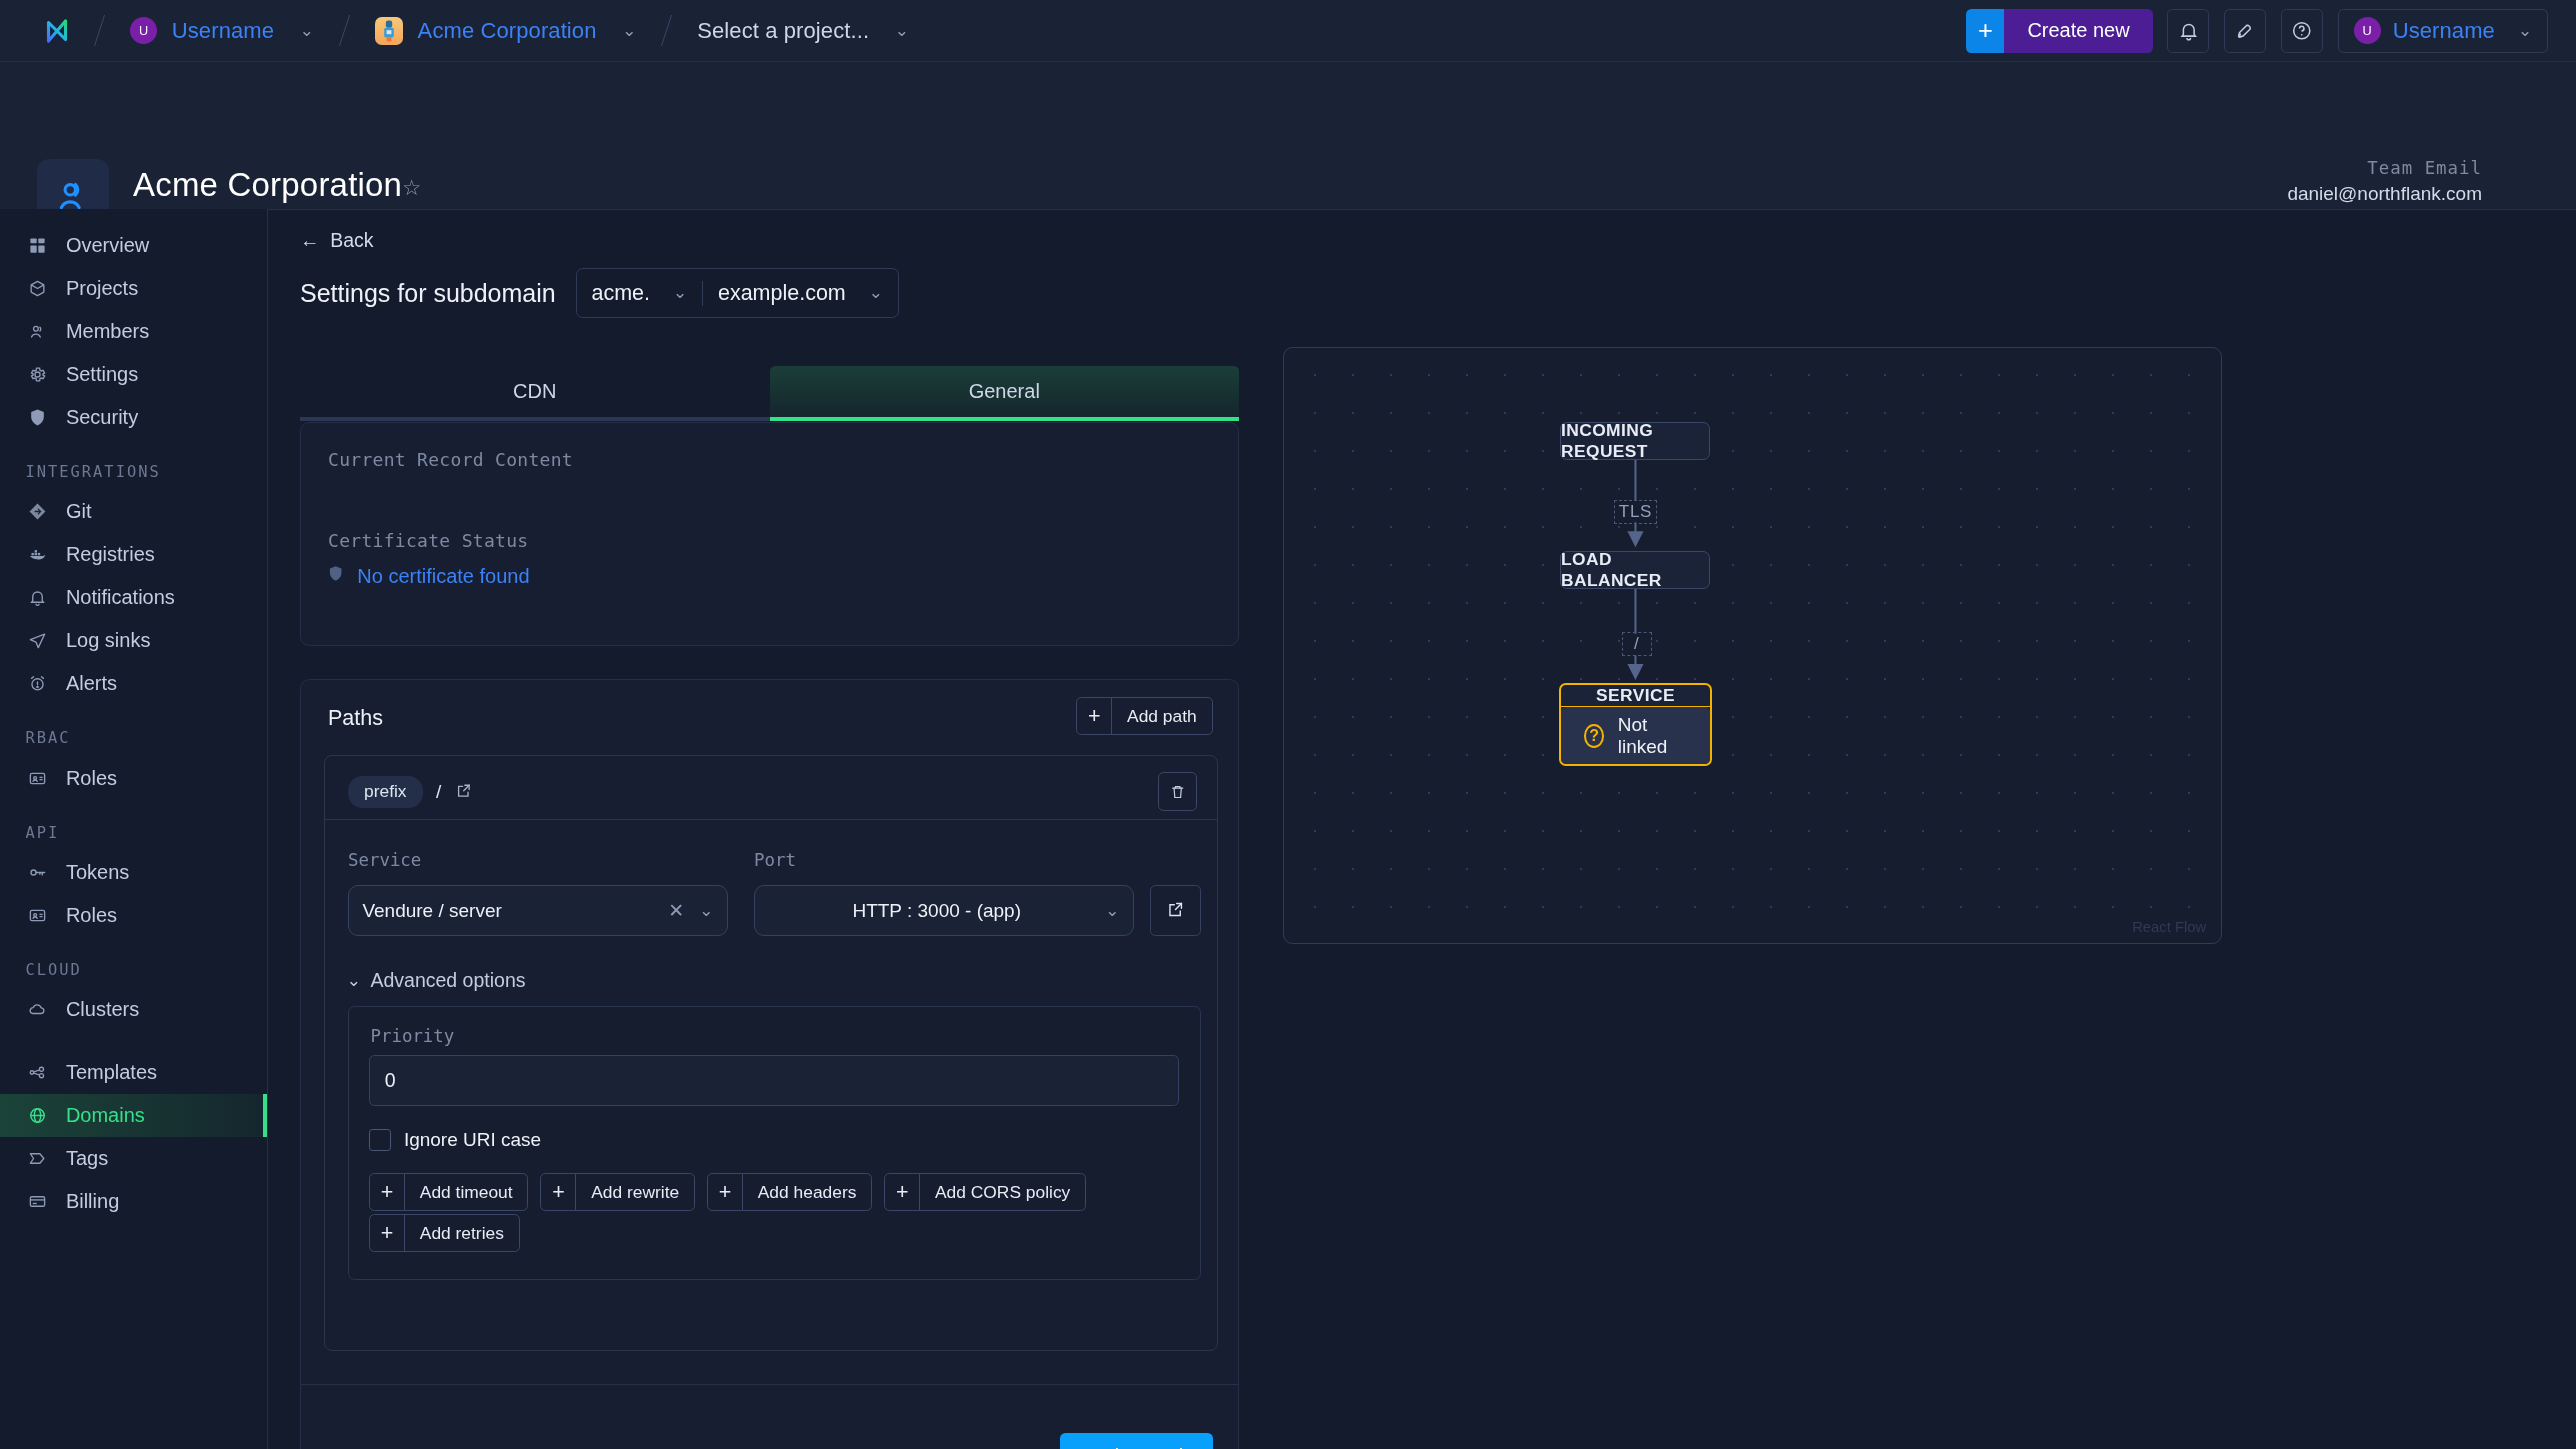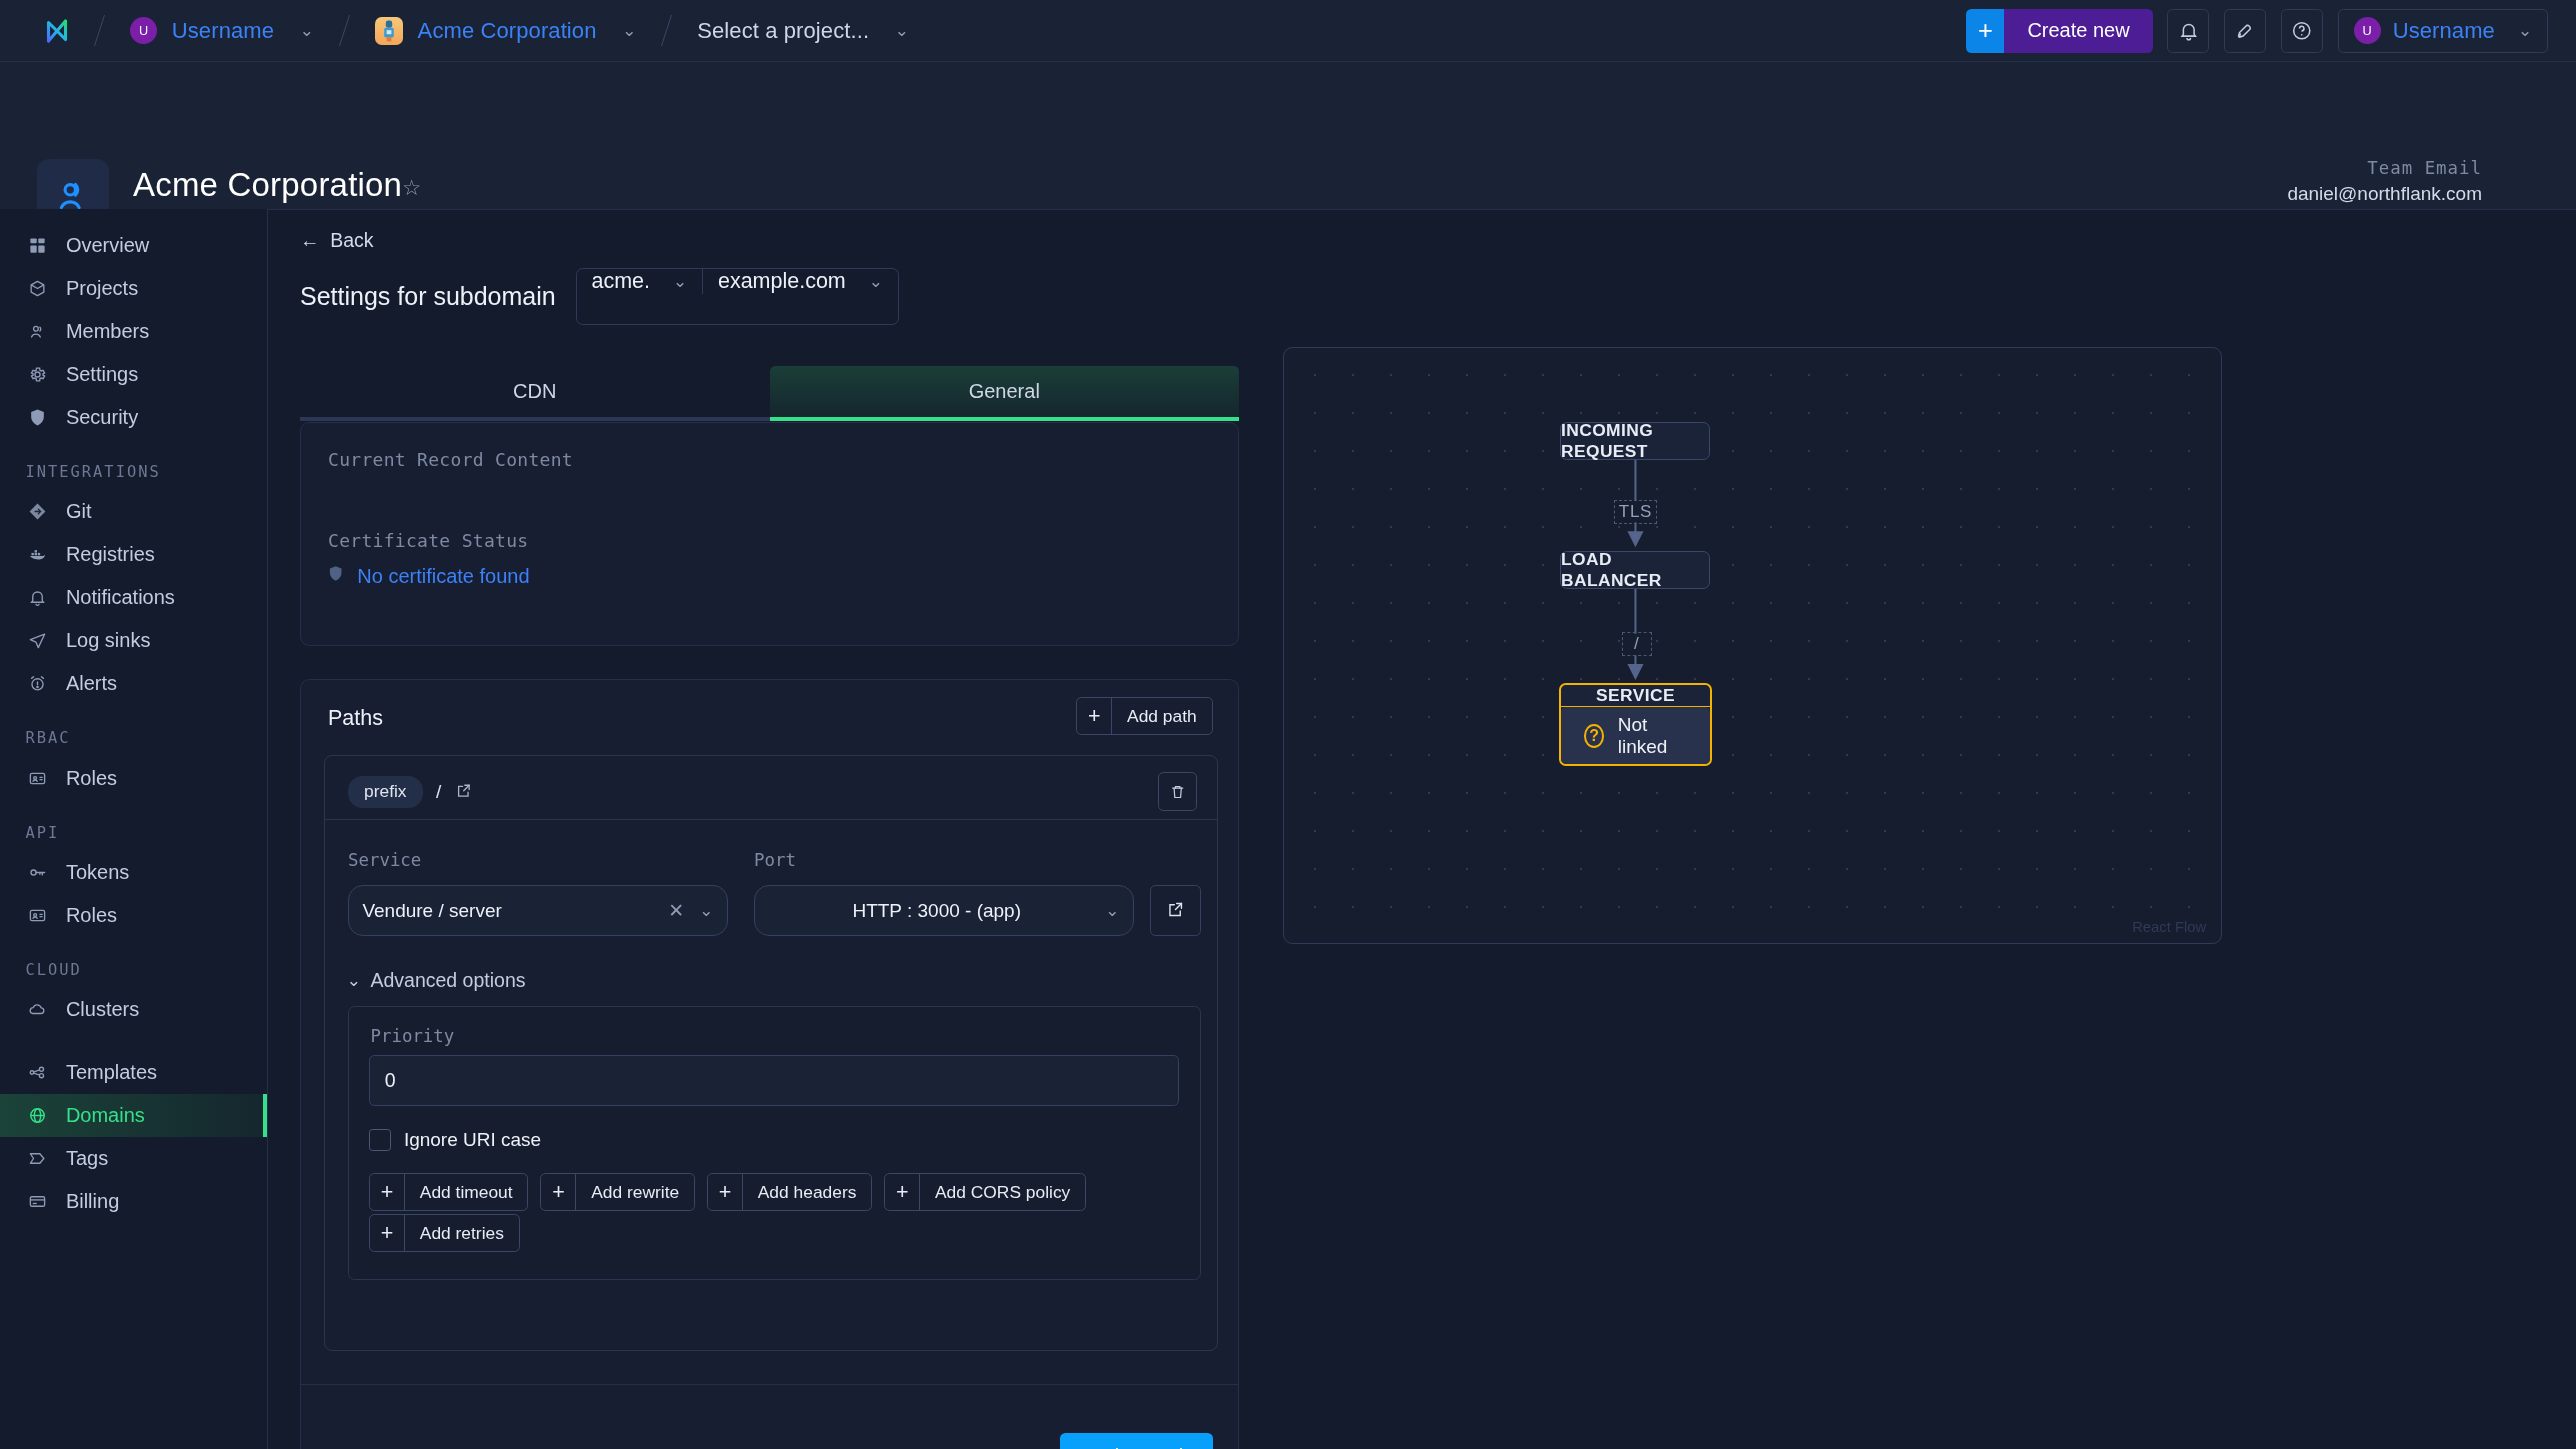--- a/index.html
+++ b/index.html
@@ -104,22 +104,22 @@
   .main { position: absolute; left: 268px; top: 209px; width: 2308px; height: 1240px; overflow: hidden;}
   .back {
     position: absolute; left: 32px; top: 20px; display: flex; align-items: center; gap: 10.7px;
     font-size: 19.5px; color: #d4dbe9; cursor: pointer;
   }
   .settings-row {
     position: absolute; left: 32px; top: 59px; display: flex; align-items: center; gap: 20px;
   }
   .settings-label { font-size: 25px; color: #eef2f8; }
   .domain-select {
-    display: flex; align-items: flex-start; border: 1.3px solid #2f3b57; border-radius: 6.7px; overflow: hidden;
-    height: 57px;
+    display: flex; align-items: center; border: 1.3px solid #2f3b57; border-radius: 6.7px; overflow: hidden;
+    height: 50px;
   }
   .ds-part {
     display: flex; align-items: center; padding: 0 14.8px; gap: 12px; cursor: pointer; font-size: 21.5px;
     color: #eef2f8;
   }
   .ds-part + .ds-part { border-left: 1.3px solid #2f3b57; }
 
   
   .tabs { position: absolute; left: 32px; top: 157px; width: 939px; display: flex; }
   .tab {
@@ -164,21 +164,21 @@
   .pathcard { border: 1.3px solid #2a3550; border-radius: 8px; background: #19213660; }
   .prefix-badge {
     background: #232e49; border-radius: 14.8px; padding: 5.4px 16px; font-size: 17.4px; color: #dfe5f0;
   }
   .trash-btn {
     width: 39px; height: 39px; border: 1.3px solid #3a4767; border-radius: 5.4px;
     display:flex;align-items:center;justify-content:center; color:#c3cde0; cursor:pointer;
   }
   .field-label { font-family:"DejaVu Sans Mono", monospace; font-size: 17.4px; color: #7e8aa3; }
   .select-ctl {
-    height: 51px; border: 1.3px solid #344163; border-radius: 15px; background:#1a2235;
+    height: 51px; border: 1.3px solid #344163; border-radius: 10px; background:#1a2235;
     display:flex; align-items:center; padding: 0 13.4px; font-size: 19px; color:#eef2f8; cursor:pointer;
   }
   .adv-toggle { display:flex; align-items:center; gap: 9.4px; font-size: 19.5px; color:#c3cde0; cursor:pointer;}
   .adv-box { border: 1.3px solid #2a3550; border-radius: 6.7px; background:#161d2f; }
   .prio-input {
     height: 51px; border: 1.3px solid #344163; border-radius: 5.4px; background:#1a2235;
     display:flex; align-items:center; padding: 0 14.8px; font-size: 19.5px; color:#eef2f8;
   }
   .checkrow { display:flex; align-items:center; gap: 13.4px; font-size: 19px; color:#eef2f8; cursor:pointer;}
   .checkbox { width: 21.5px; height: 21.5px; border: 1.3px solid #4a5878; border-radius: 3.4px; background: transparent;}

